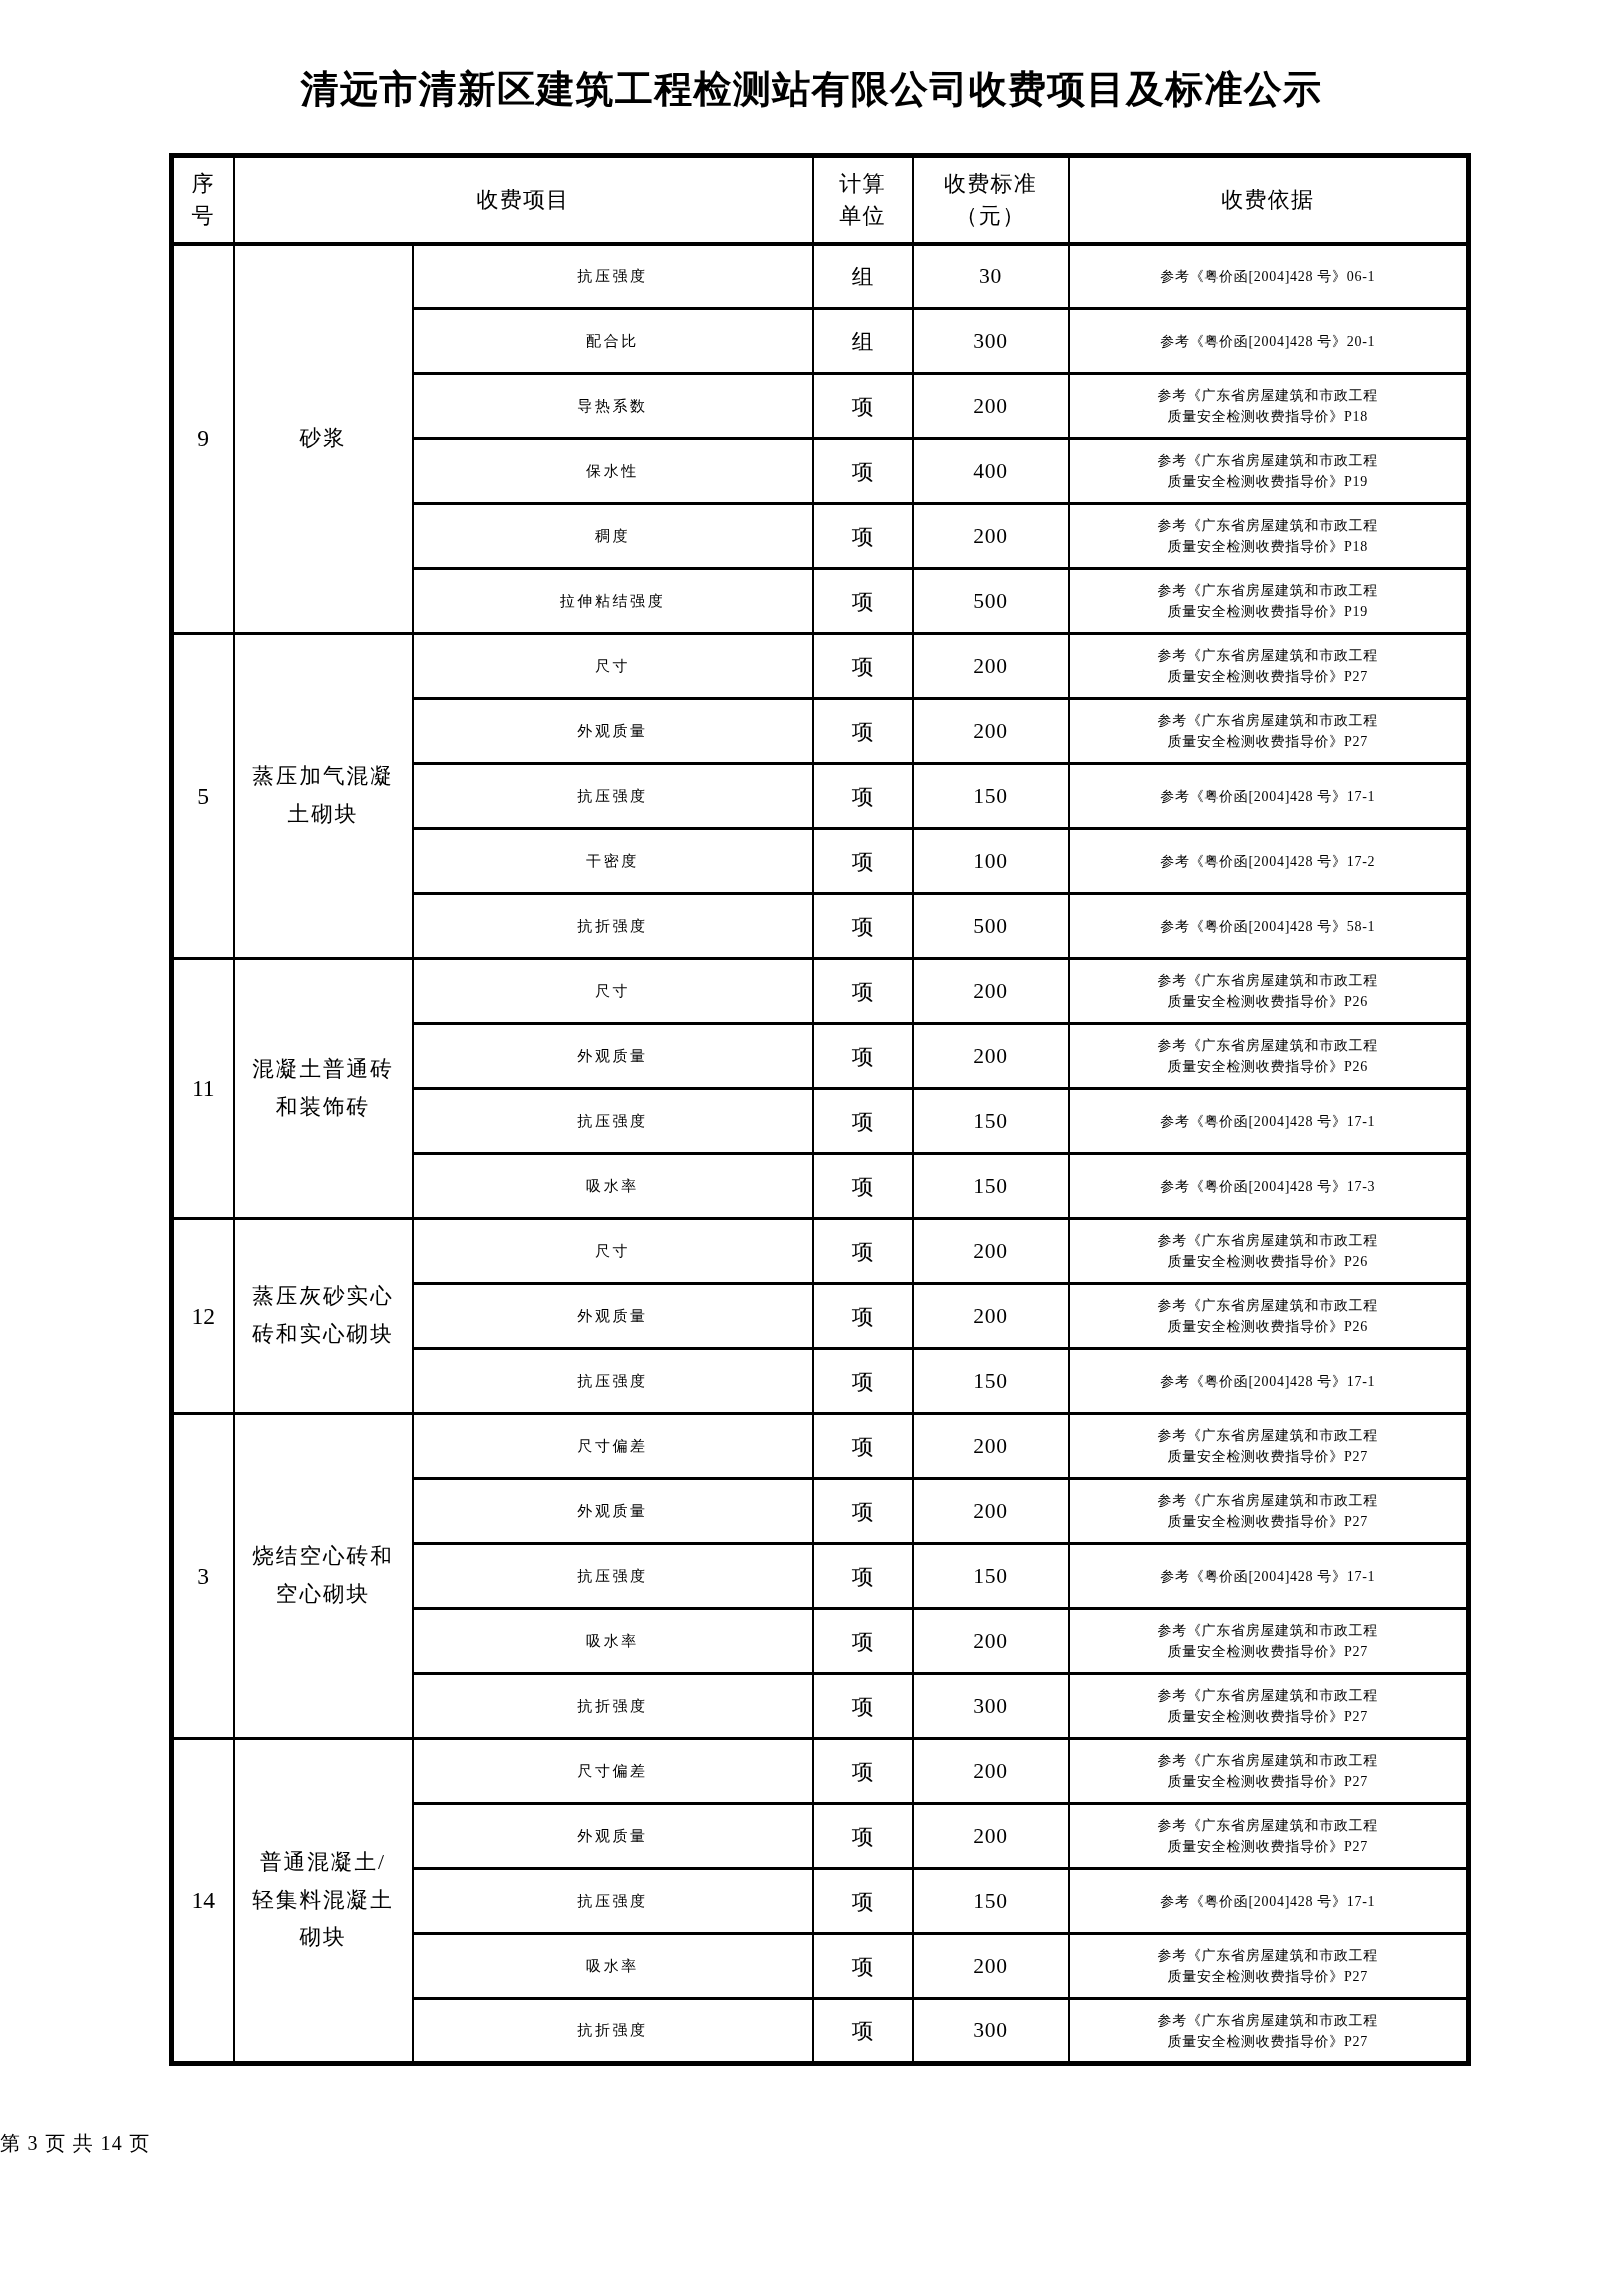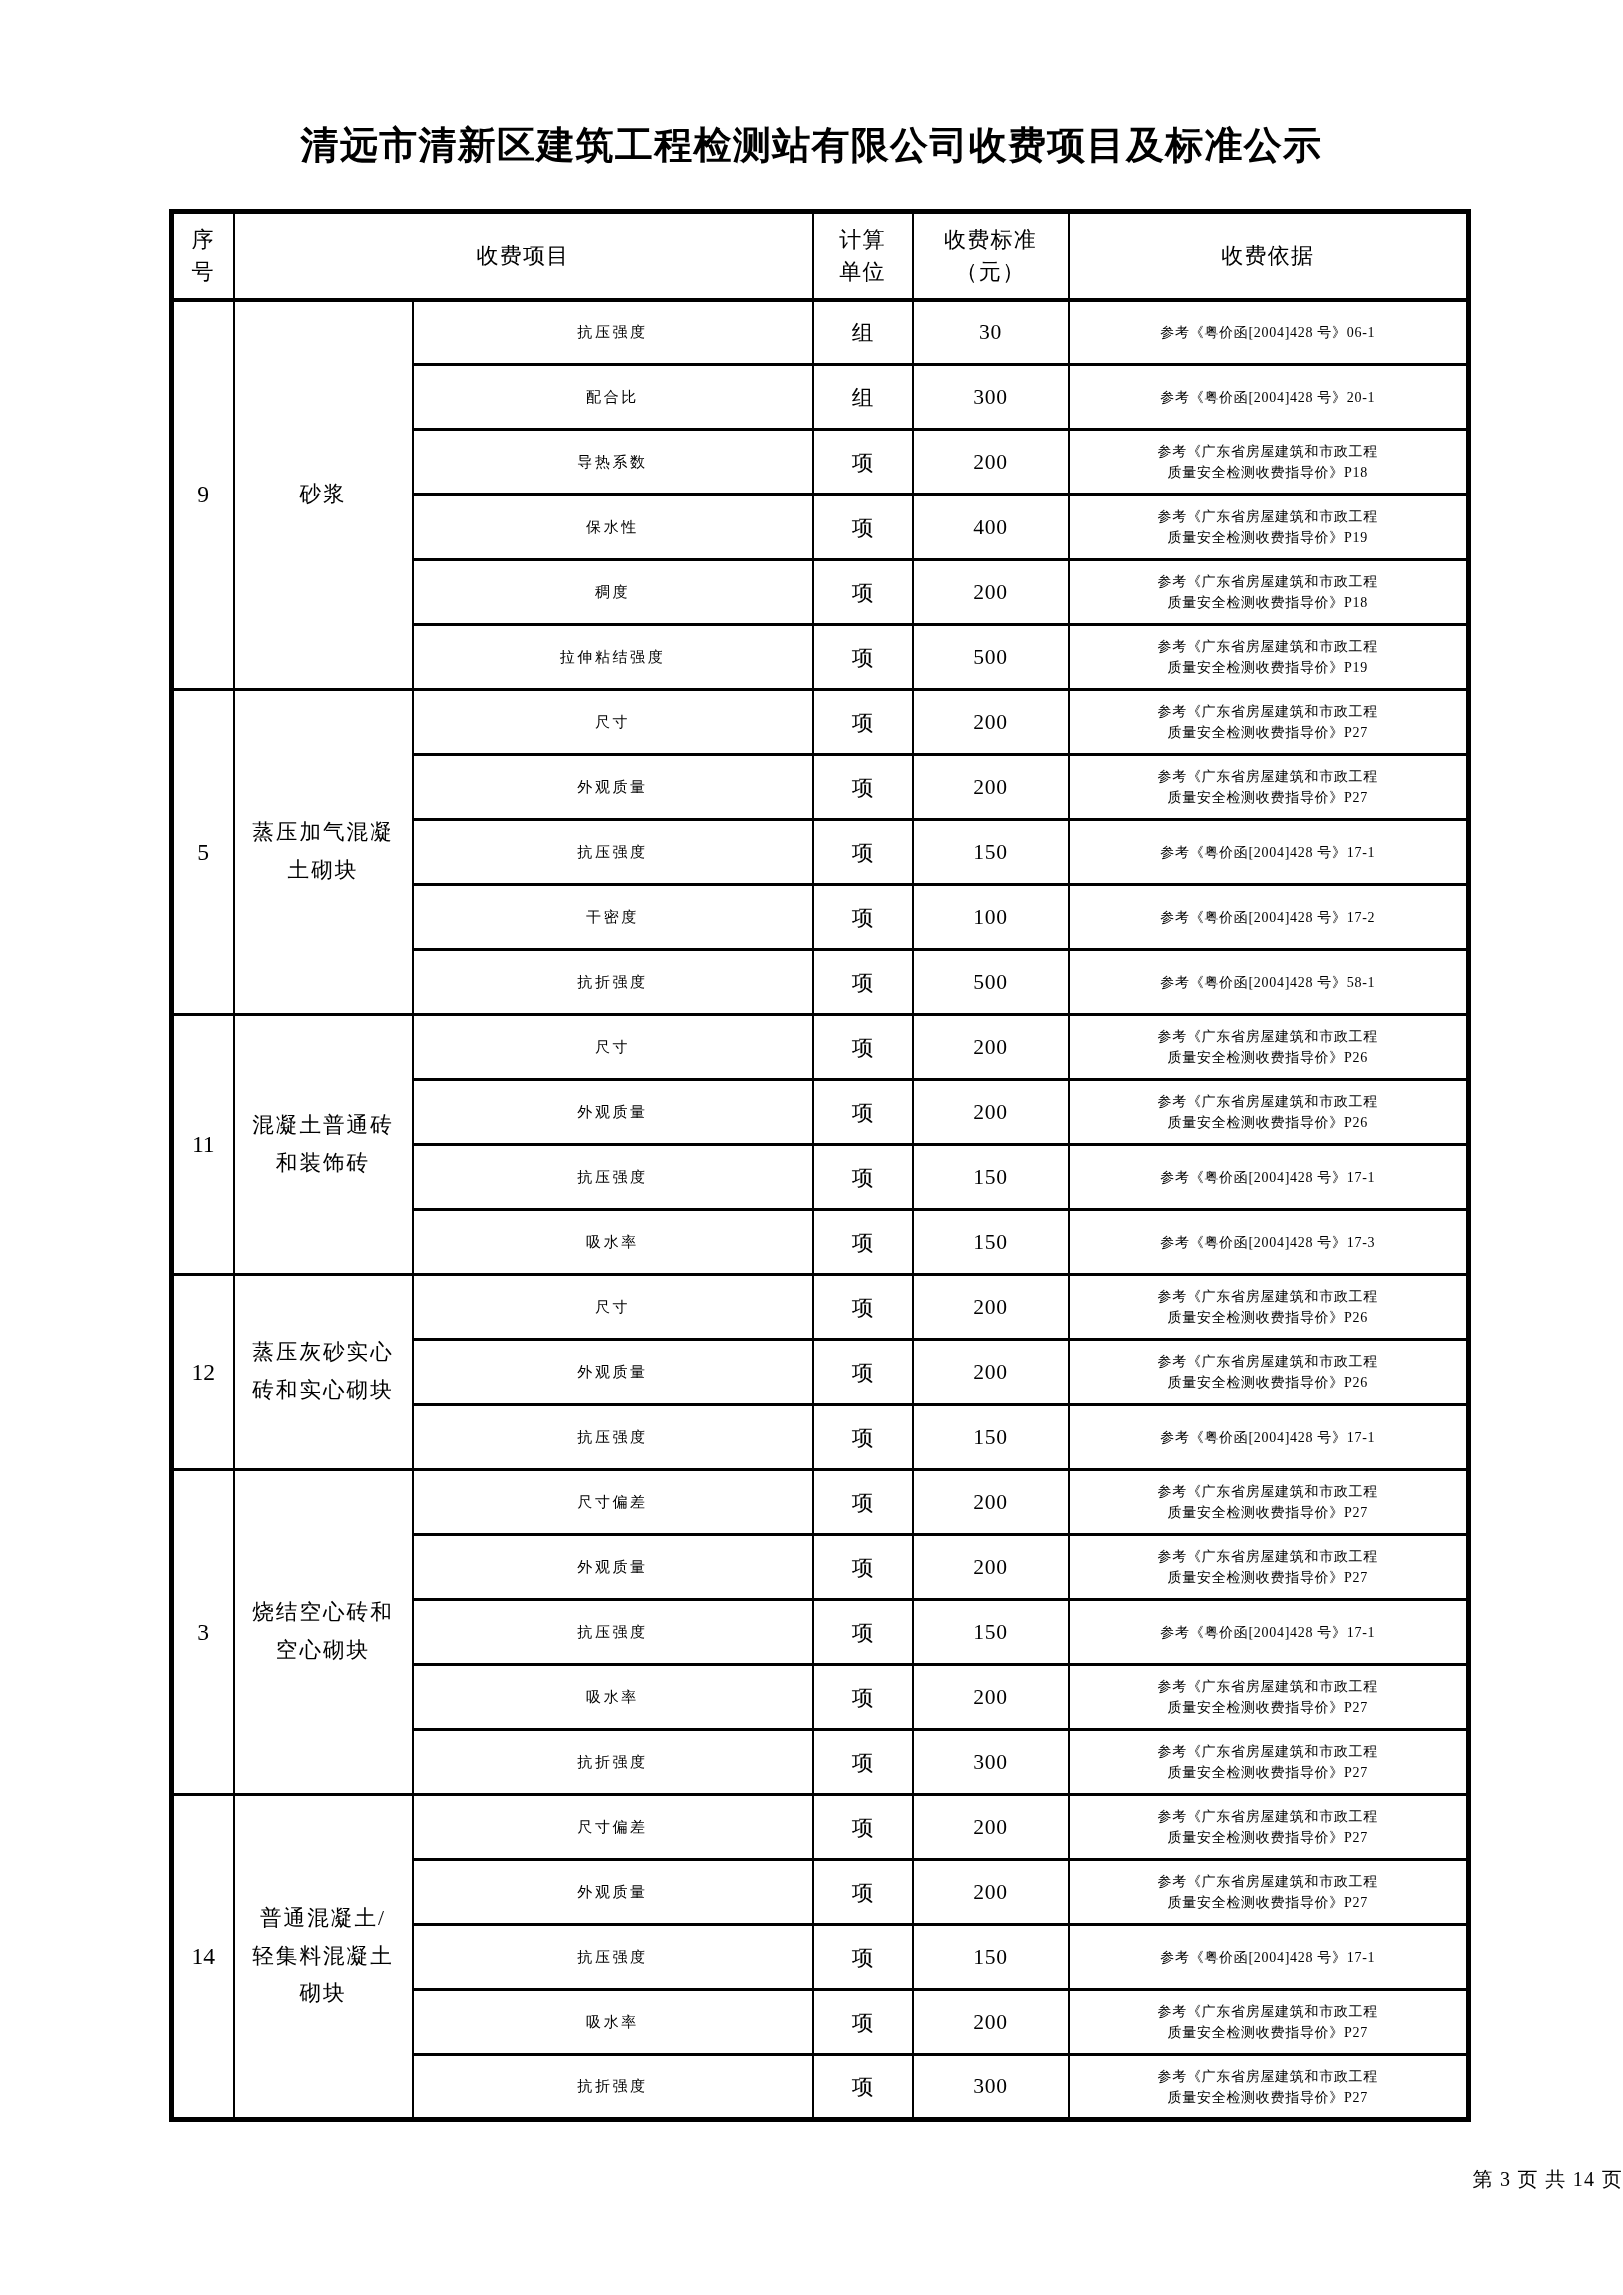--- a/index.html
+++ b/index.html
@@ -11,21 +11,21 @@
   }
   .page {
     position: relative;
     width: 1623px;
     height: 2295px;
     background: #ffffff;
     overflow: hidden;
   }
   .doc-title {
     margin: 0;
-    padding-top: 120px;
+    padding-top: 64px;
     text-align: center;
     font-size: 38px;
     font-weight: bold;
     letter-spacing: 1.3px;
     white-space: pre-line;
   }
   table.fee-table {
     border-collapse: collapse;
     table-layout: fixed;
     margin-left: 169px;
@@ -58,22 +58,22 @@
   .fee-table tbody td {
     height: 65px;
   }
   .c-idx  { font-size: 23.6px; }
   .c-cat  { font-size: 21.6px; letter-spacing: 2px; line-height: 1.75; margin-left: 44px; }
   .c-item { font-size: 15px; letter-spacing: 2.6px; }
   .c-unit { font-size: 21.6px; }
   .c-fee  { font-size: 21.6px; letter-spacing: 0.7px; }
   .c-basis{ font-size: 14px; letter-spacing: 0.7px; line-height: 1.5; }
   .page-footer {
-    margin-top: 44px;
-    text-align: right;
+    margin-top: 64px;
+    text-align: left;
     font-size: 20px;
     letter-spacing: 1.3px;
   }
 </style>
 </head>
 <body>
 
 <div class="page">
 
   <h1 class="doc-title">清远市清新区建筑工程检测站有限公司收费项目及标准公示</h1>

